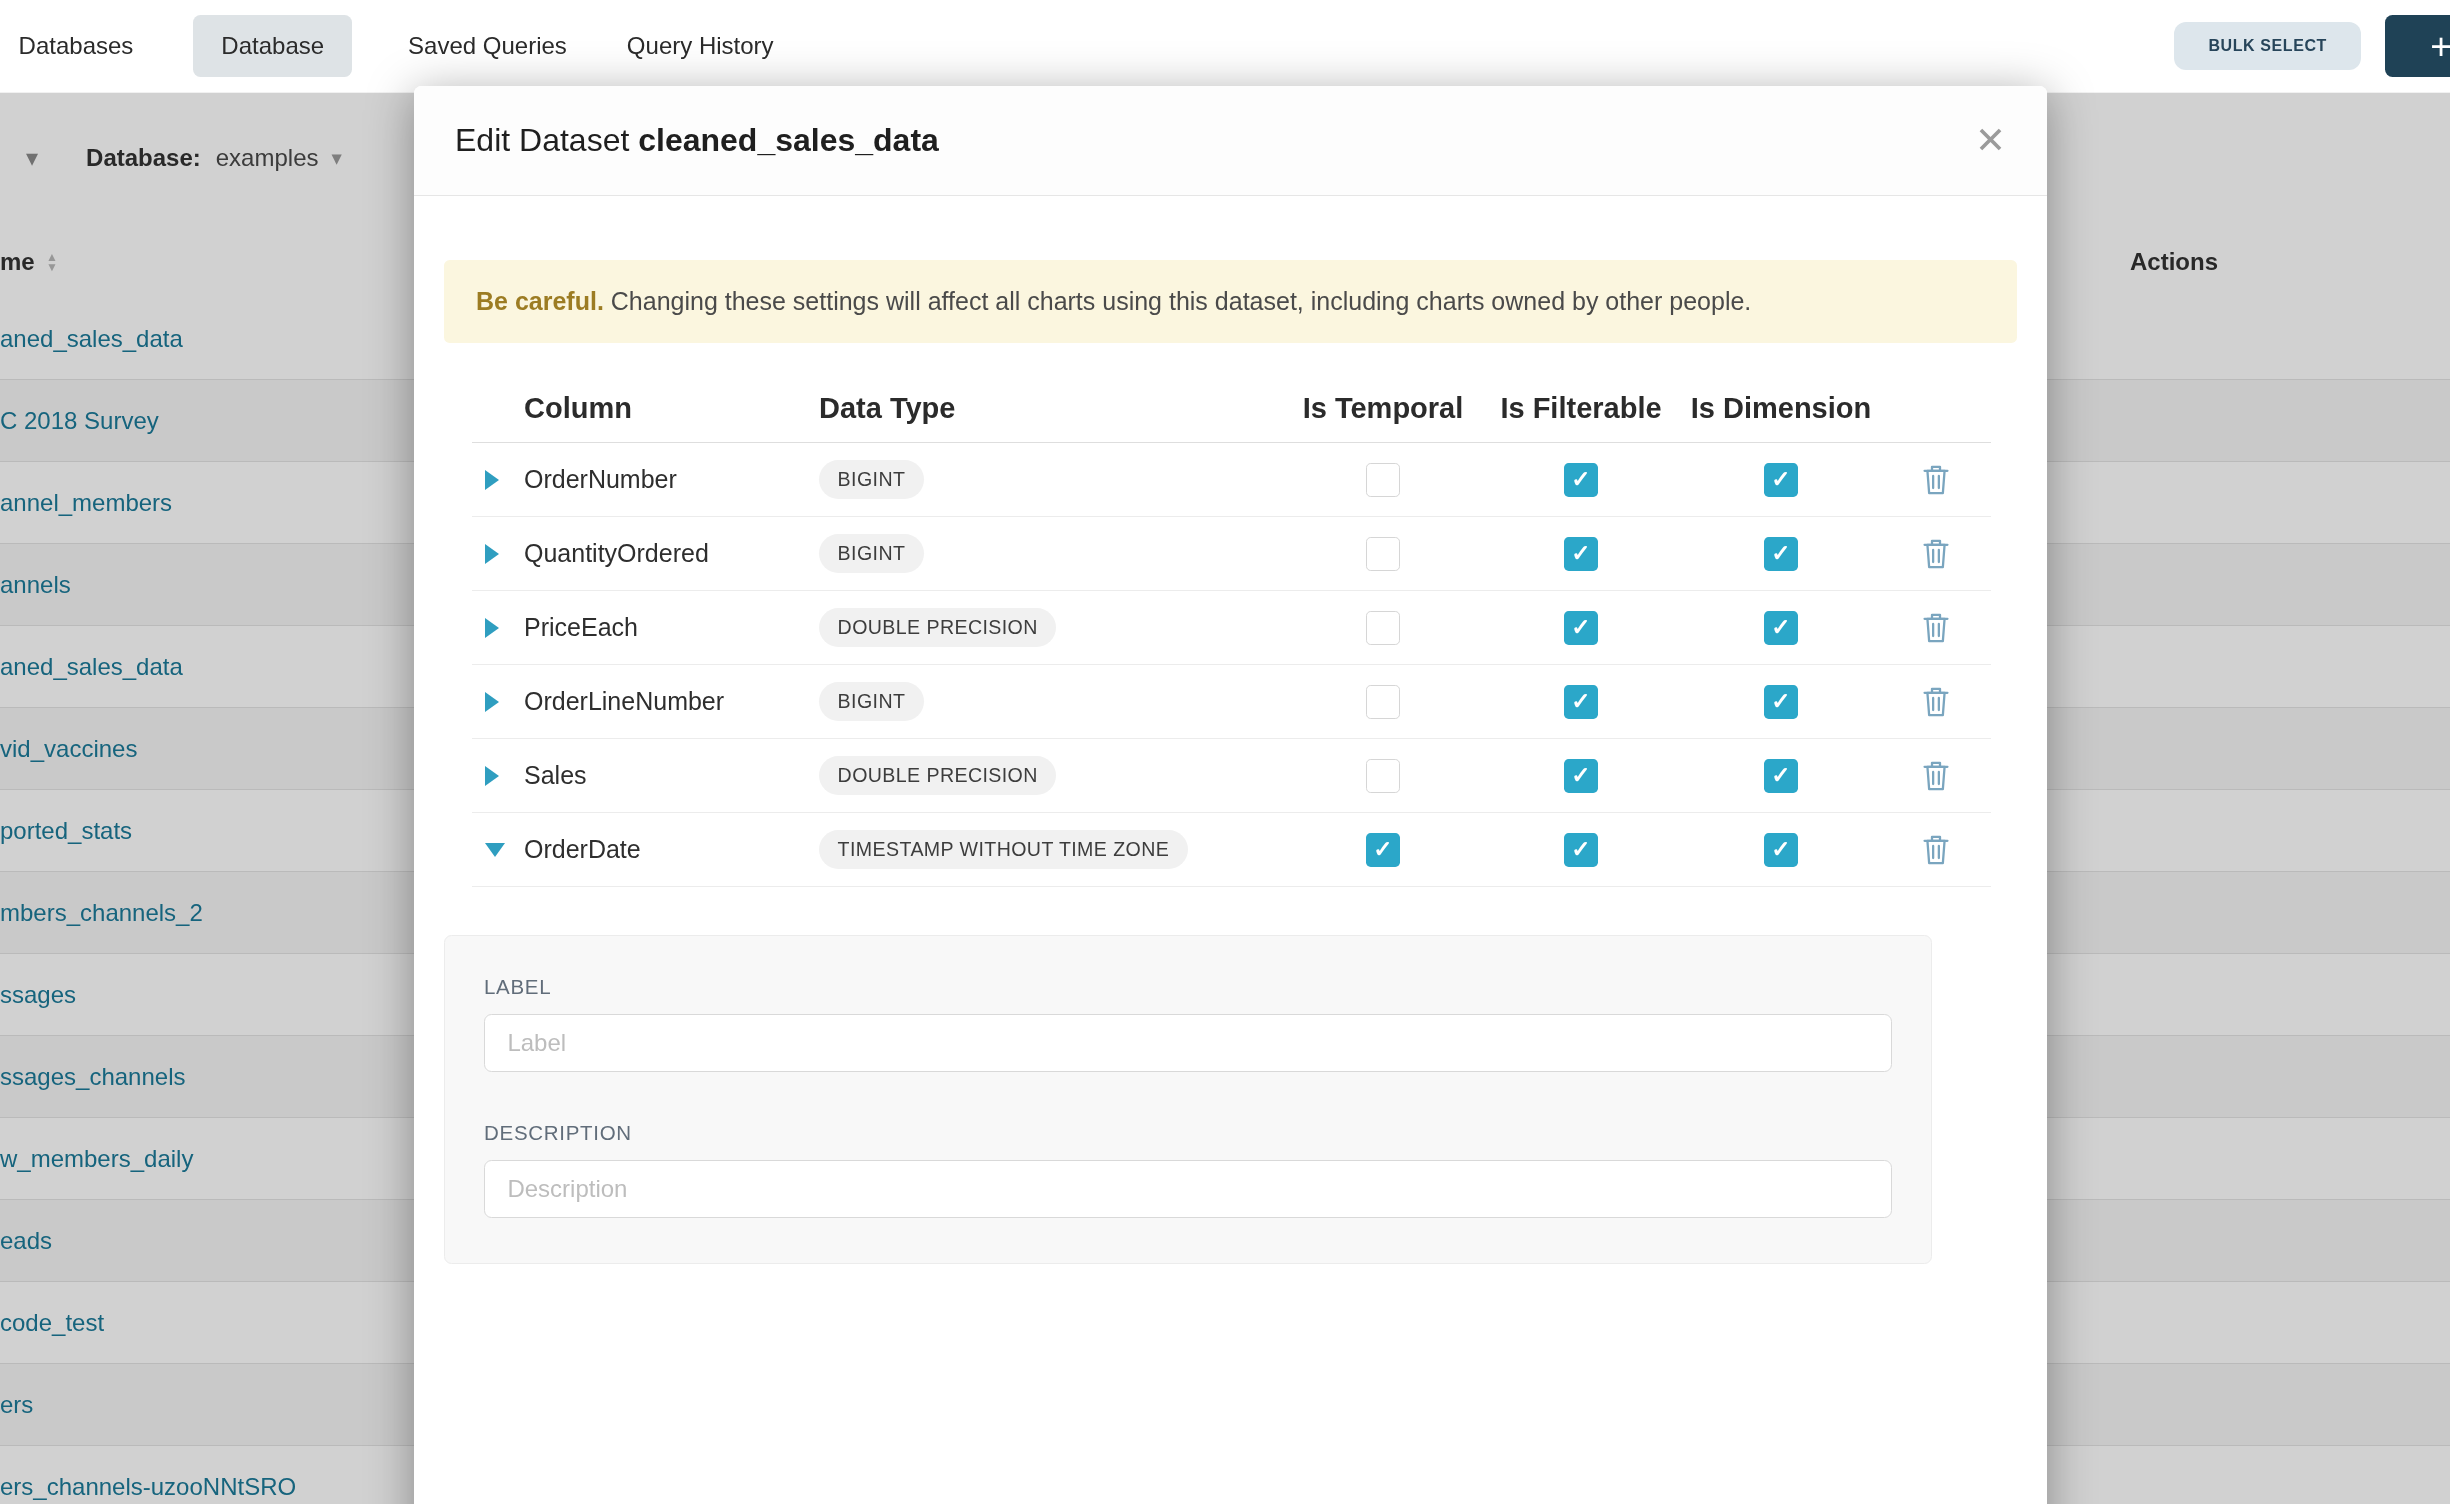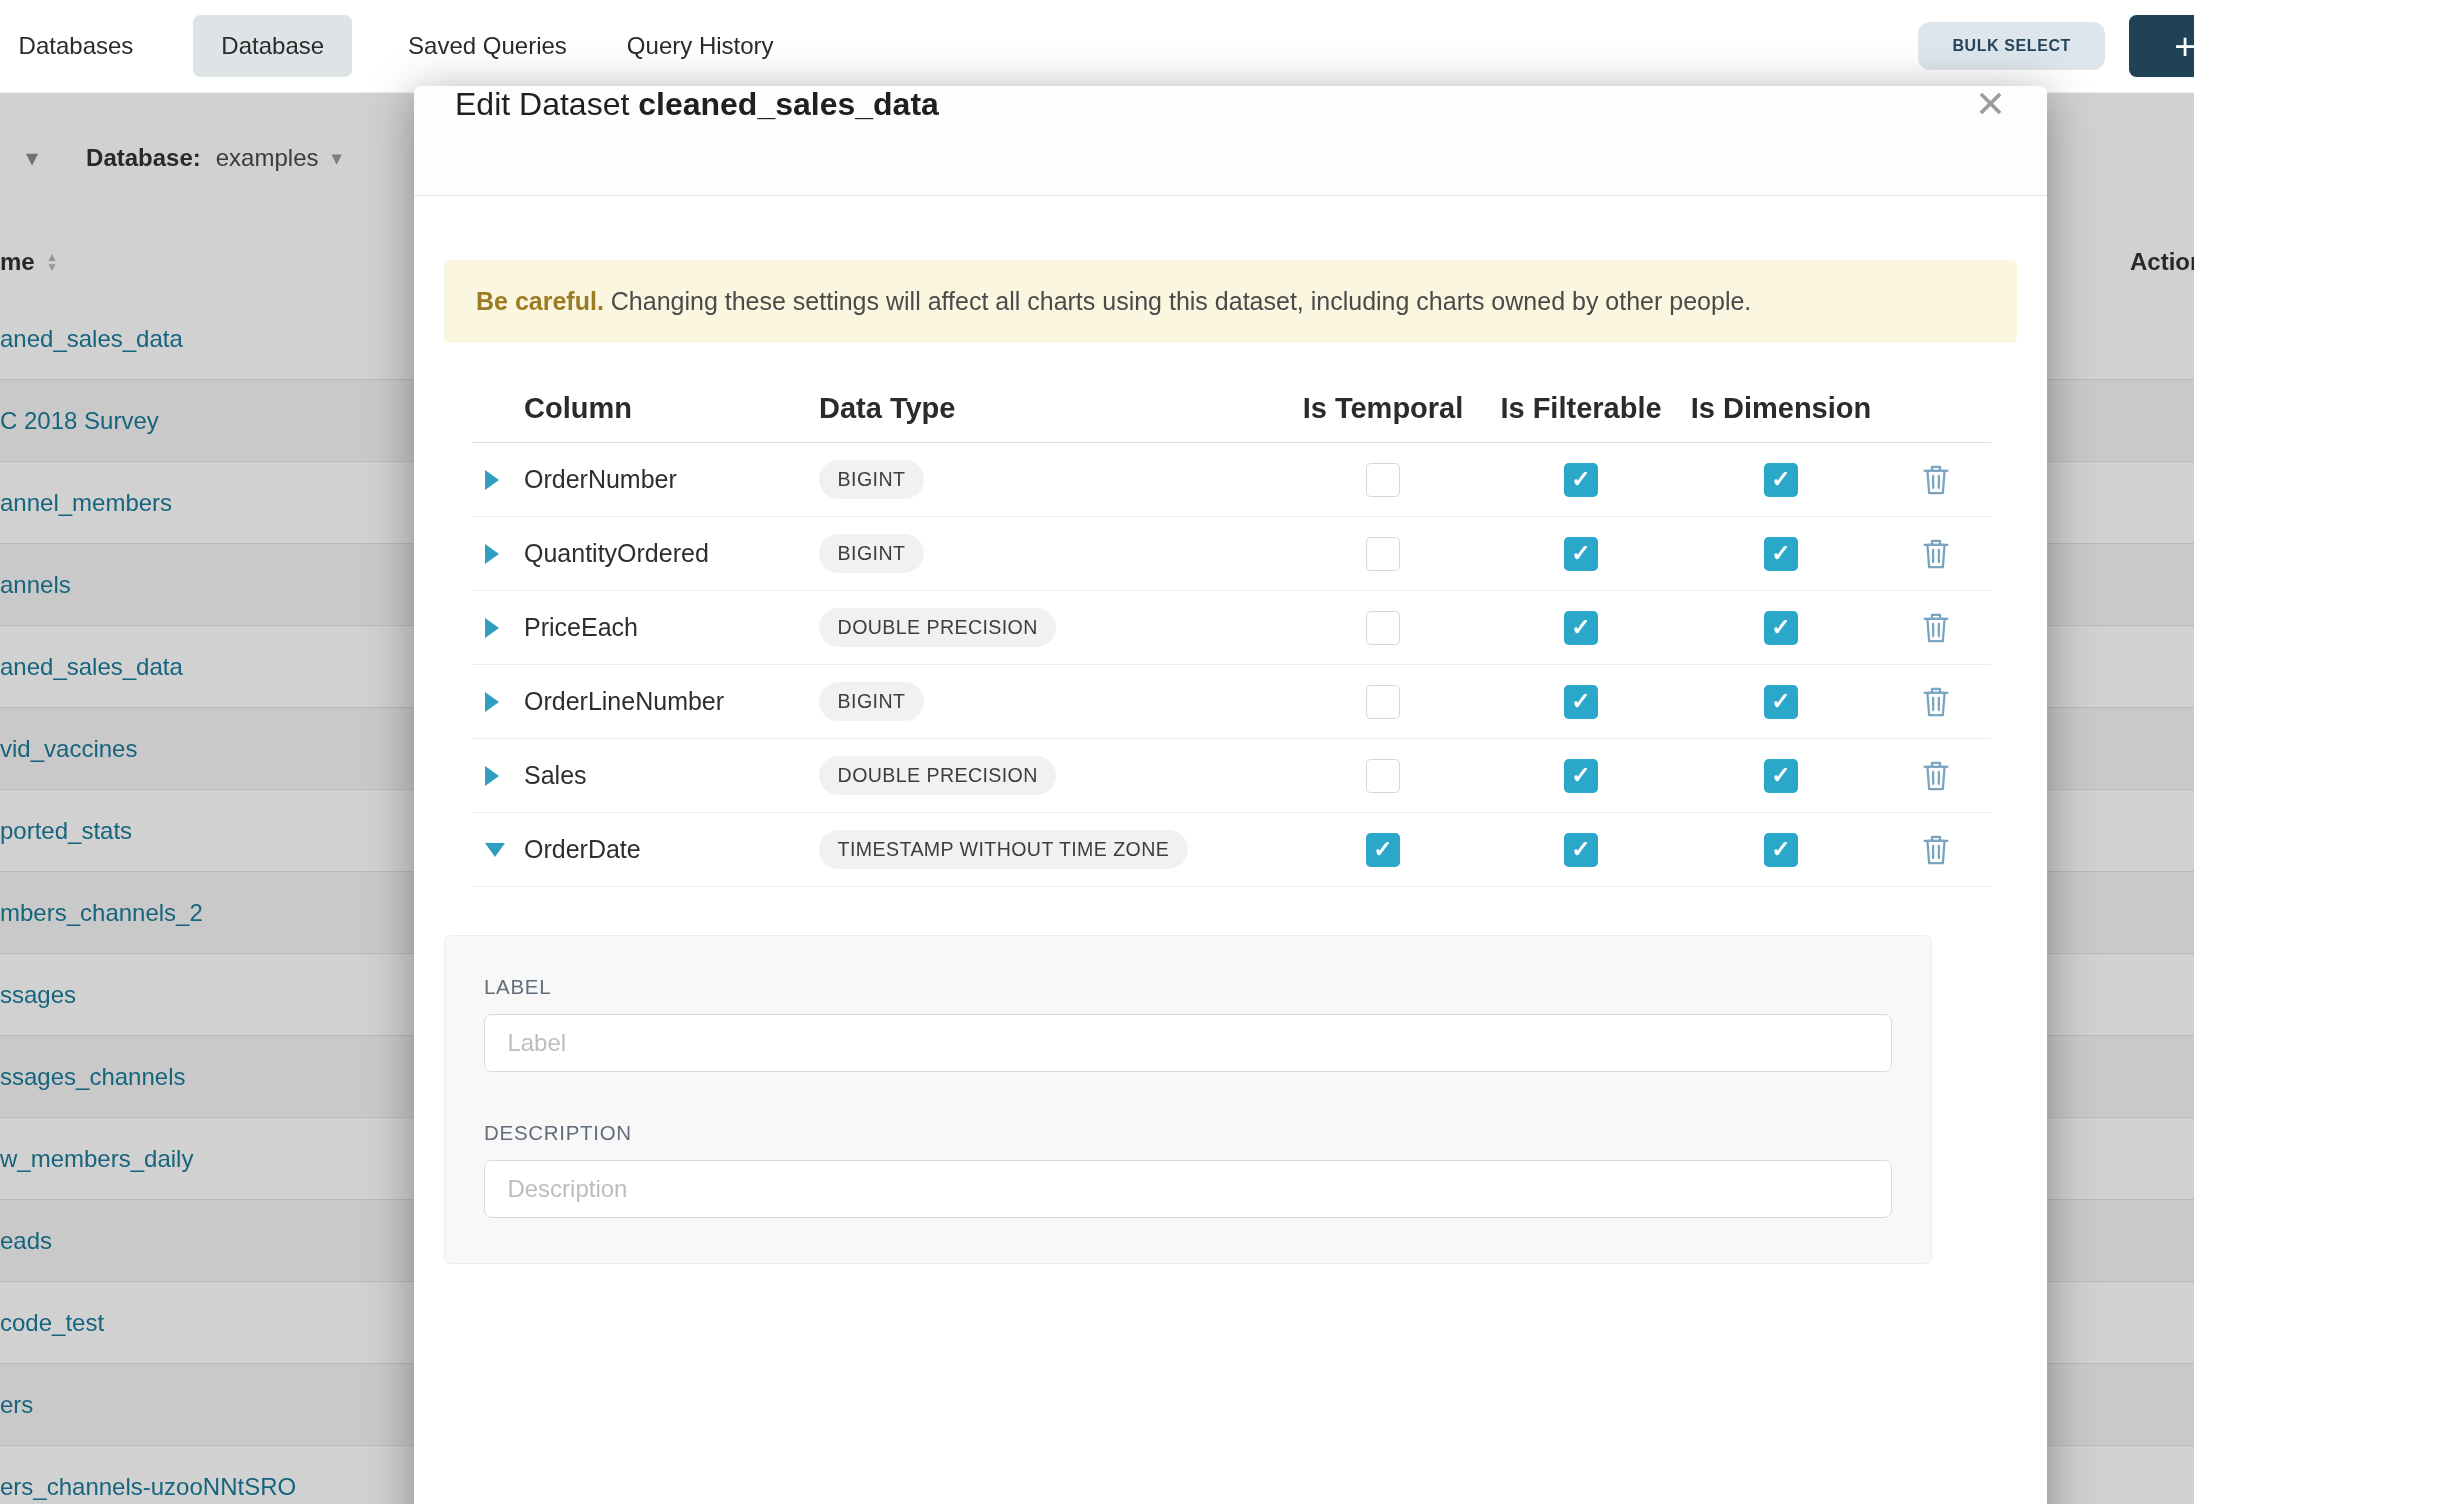--- a/index.html
+++ b/index.html
@@ -1,17 +1,17 @@
 <!DOCTYPE html>
 <html style="font-size:15px"><head>
 <meta charset="utf-8">
 <style>
   html,body{margin:0;padding:0;}
   .screen{
-    position:relative;width:2194px;height:1505px;overflow:hidden;
+    position:relative;width:2450px;height:1505px;overflow:hidden;
     background:#ffffff;font-family:"Liberation Sans",sans-serif;color:#2b2b2b;
   }
   
   .topnav{
     position:absolute;top:0;left:0;right:0;height:93px;background:#ffffff;
     display:flex;align-items:center;padding:0 0 0 18.6px;z-index:5;
     border-bottom:0.9px solid #f1f1f1;box-sizing:border-box;
   }
   .nav-item{font-size:24px;color:#2b2b2b;margin-right:60px;cursor:pointer;white-space:nowrap;}
   .nav-item.chip{background:#dee3e6;border-radius:7.5px;padding:17px 28px;margin-right:56px;}
@@ -43,21 +43,21 @@
   .bg-row:nth-child(even){background:#f6f6f6;}
   .bg-link{font-size:24px;color:#1b7a99;}
   
   .mask{position:absolute;top:93px;left:0;right:0;bottom:0;background:rgba(0,0,0,0.18);z-index:10;}
   
   .modal{
     position:absolute;left:414px;top:86px;width:1633px;height:1529px;background:#ffffff;
     border-radius:7.5px;box-shadow:0 7.5px 47px rgba(0,0,0,0.35);z-index:20;box-sizing:border-box;
   }
   .modal-header{
-    height:110px;display:flex;align-items:flex-start;padding:0 41px;background:#fdfdfd;
+    height:110px;display:flex;align-items:center;padding:0 41px;background:#fdfdfd;
     border-bottom:0.9px solid #e6e6e6;border-radius:7.5px 7.5px 0 0;box-sizing:border-box;
   }
   .modal-title{font-size:32px;color:#1f1f1f;}
   .modal-title b{font-weight:700;}
   .close-x{margin-left:auto;font-size:37px;color:#9b9b9b;cursor:pointer;line-height:37px;}
   .modal-body{padding:16px 30px;}
   .warning{
     margin-top:48px;background:#fbf6df;border-radius:5.6px;padding:24px 32px;
     font-size:25px;color:#4a4a4a;line-height:35px;
   }

